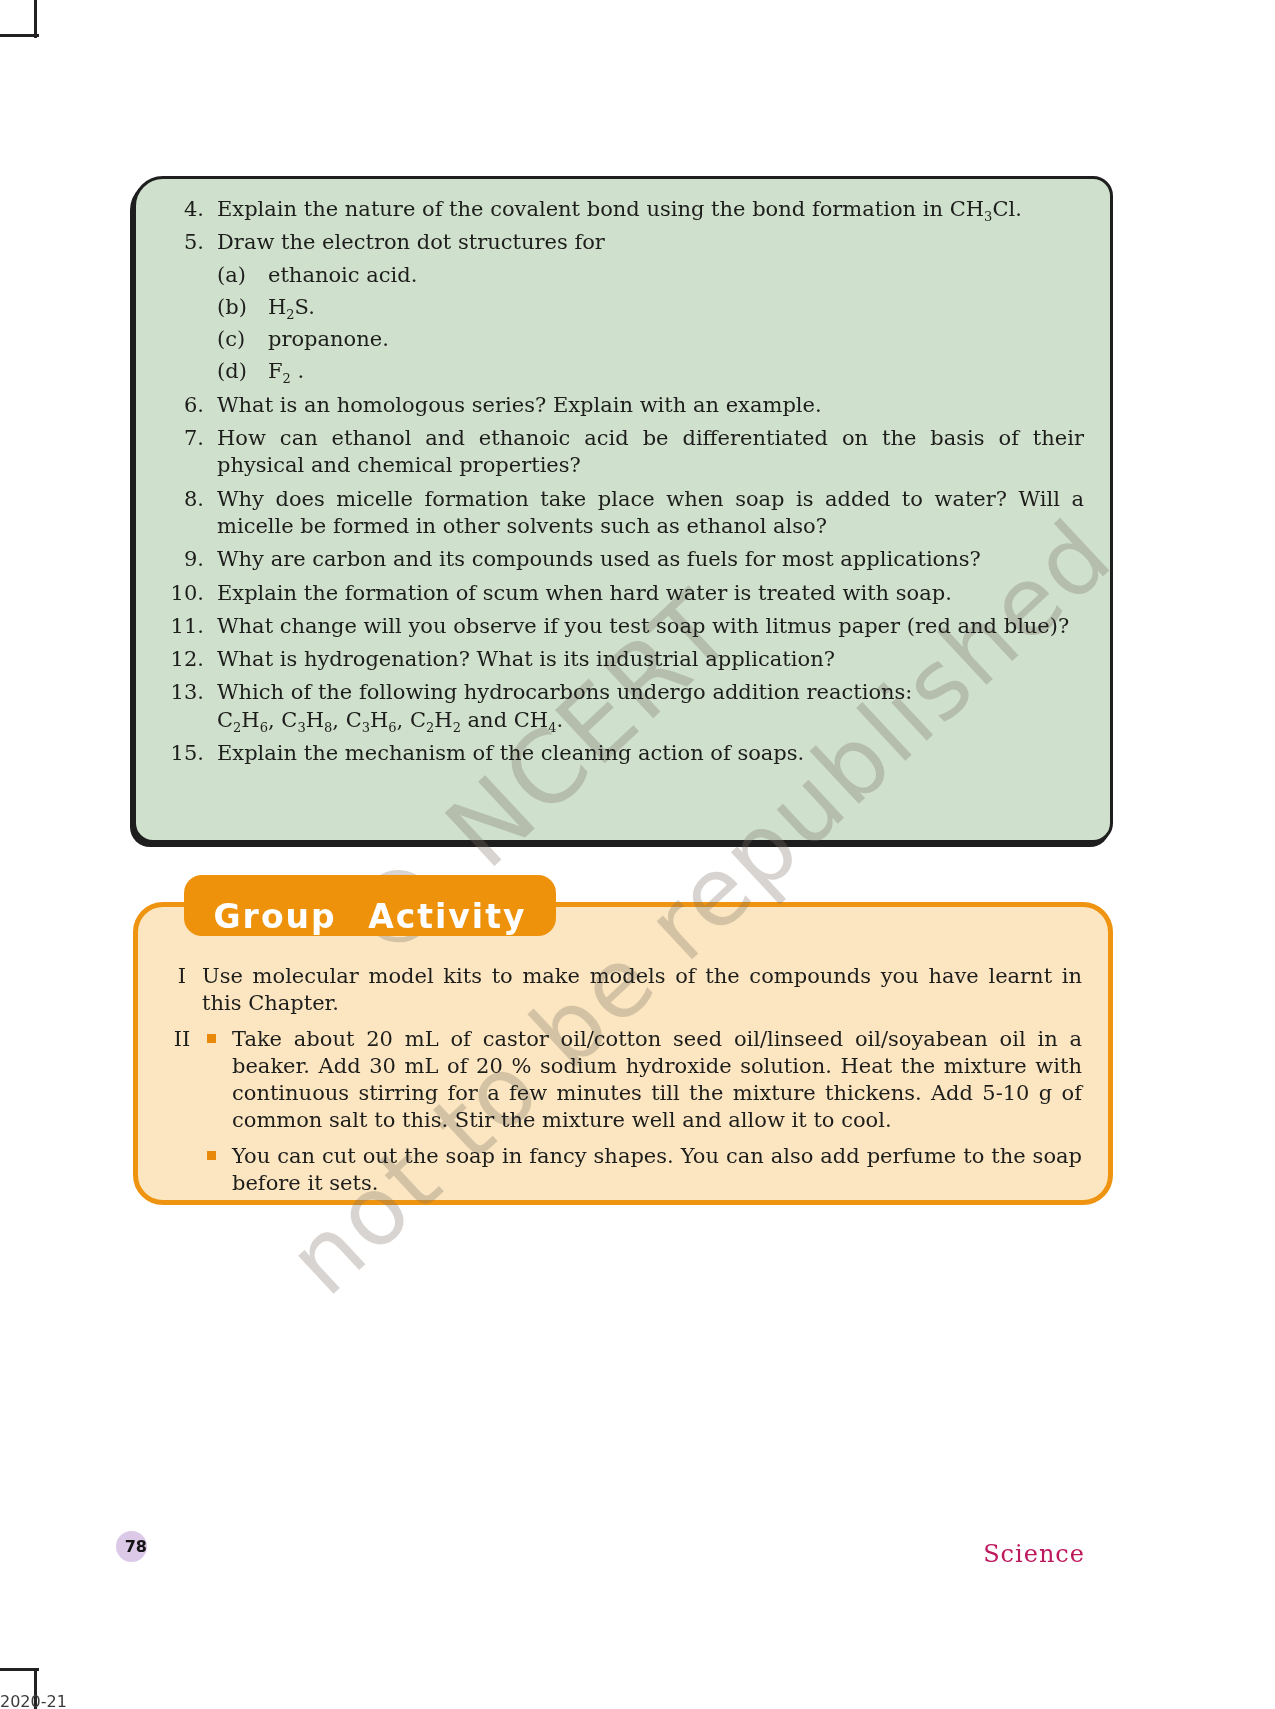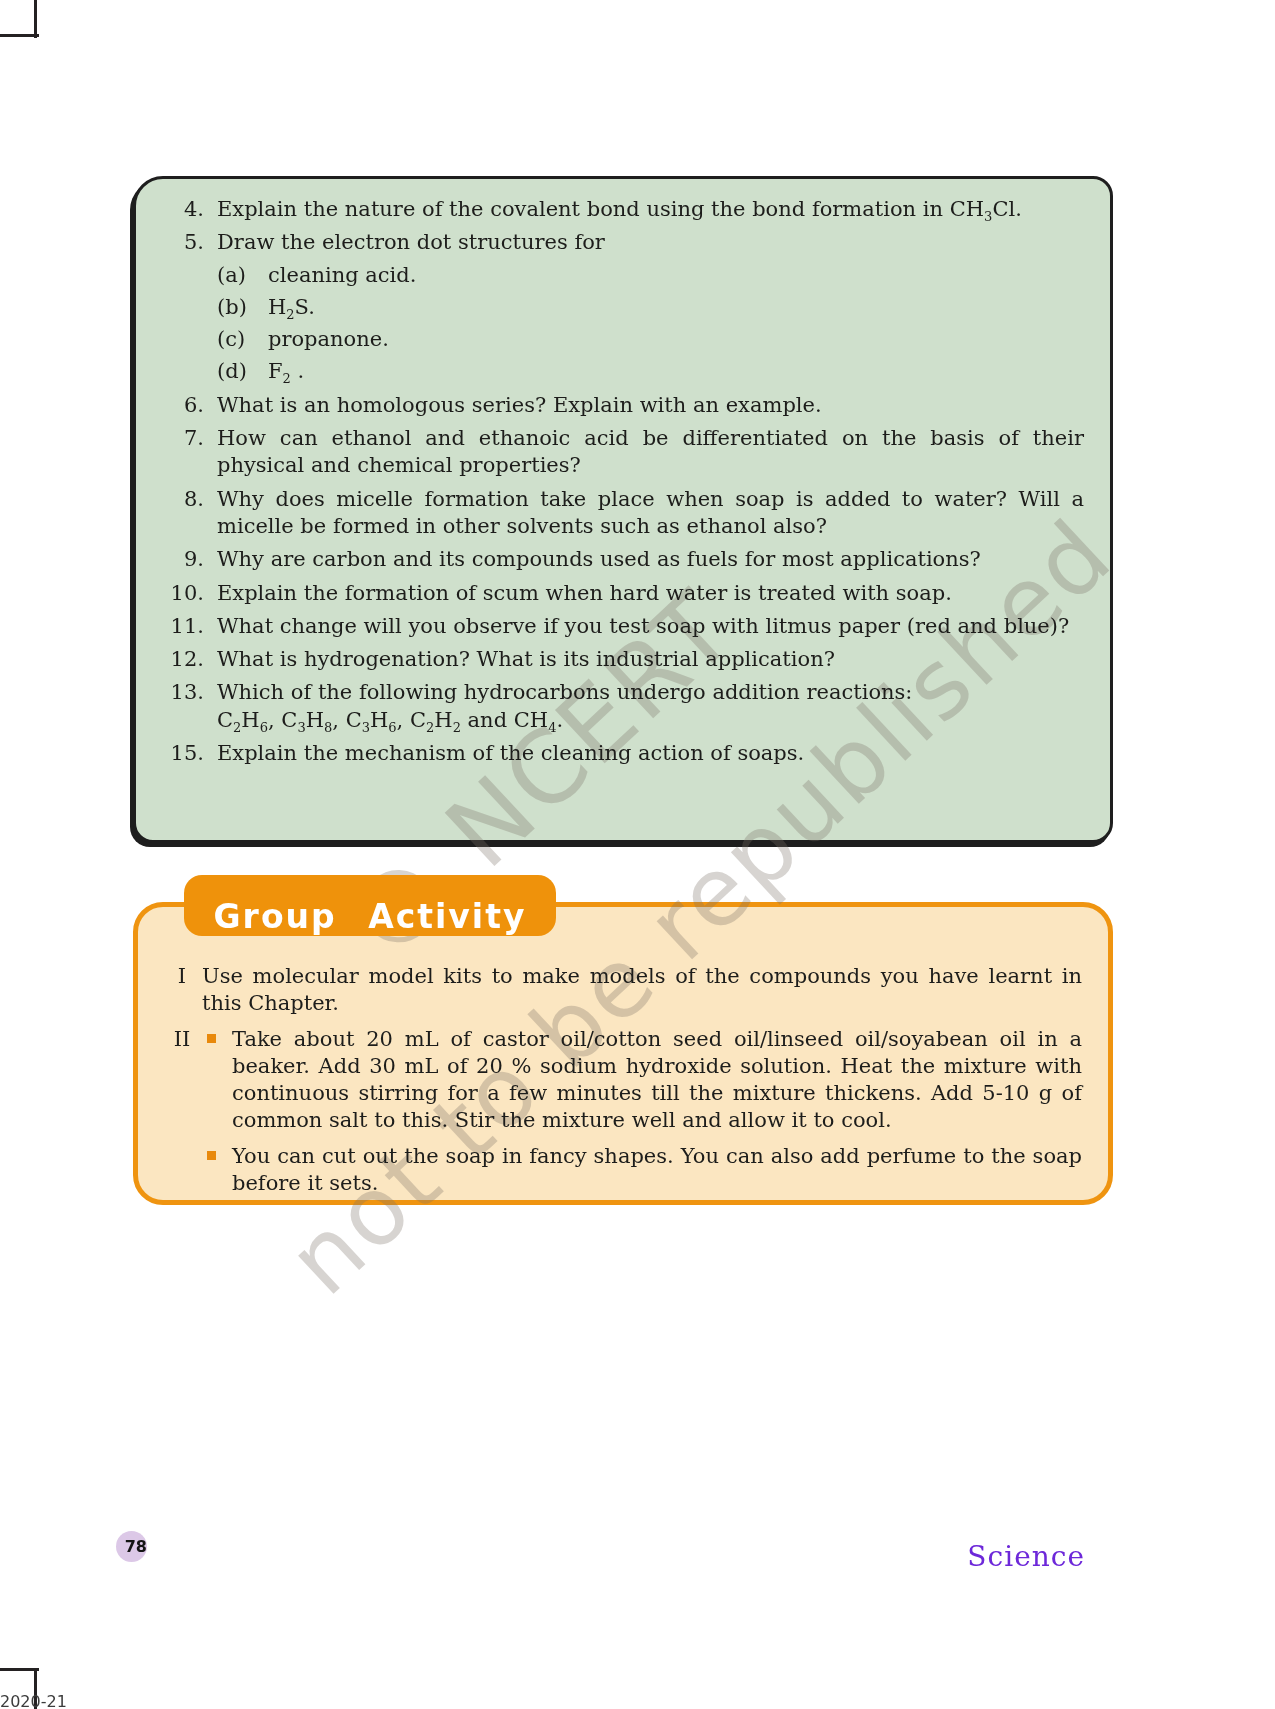--- a/index.html
+++ b/index.html
@@ -60,21 +60,21 @@
   .ga-bullet{flex:none;width:30px;padding-top:8px;}
   .ga-bullet .sq{width:9px;height:9px;background:var(--bullet,#e8890c);margin-left:5px;}
   .ga-body{flex:1;text-align:justify;}
 
   
   .page-badge{
     position:absolute;left:116px;top:1531px;width:31px;height:31px;border-radius:50%;
     background:var(--badge-bg,#dcc8e7);display:flex;align-items:center;justify-content:flex-end;
     font-family:"DejaVu Sans",sans-serif;font-weight:bold;font-size:16px;color:#141414;
   }
-  .subject{position:absolute;right:190px;top:1540px;font-size:28px;color:#6d28d9;letter-spacing:1px;}
+  .subject{position:absolute;right:190px;top:1540px;font-size:24px;color:#be185d;letter-spacing:1px;}
   .year{
     position:absolute;left:0;top:1648px;width:100%;text-align:left;
     font-family:"DejaVu Sans",sans-serif;font-size:16px;color:#3c3c3c;margin-top:44px;
   }
 </style>
 </head>
 <body style="--green-box-bg: #cfe0cc; --box-border-dark: #1e1e1e; --orange: #ef9410; --orange-box-bg: #fbe6c1; --tab-bg: #ef920b; --bullet: #e8890c; --badge-bg: #dcc8e7;">
 
 <div class="cm cm-tl-v"></div>
 <div class="cm cm-tl-h"></div>
@@ -87,21 +87,21 @@
 <div class="green-box">
   <div class="box-content">
       <div class="ex-item">
         <div class="ex-num">4.</div>
         <div class="ex-text">Explain the nature of the covalent bond using the bond formation in CH<sub>3</sub>Cl.</div>
       </div>
       <div class="ex-item">
         <div class="ex-num">5.</div>
         <div class="ex-text">Draw the electron dot structures for<div class="ex-sub">
             <div class="ex-sub-label">(a)</div>
-            <div class="ex-sub-text">cleaning acid.</div>
+            <div class="ex-sub-text">ethanoic acid.</div>
           </div><div class="ex-sub">
             <div class="ex-sub-label">(b)</div>
             <div class="ex-sub-text">H<sub>2</sub>S.</div>
           </div><div class="ex-sub">
             <div class="ex-sub-label">(c)</div>
             <div class="ex-sub-text">propanone.</div>
           </div><div class="ex-sub">
             <div class="ex-sub-label">(d)</div>
             <div class="ex-sub-text">F<sub>2</sub> .</div>
           </div></div>

